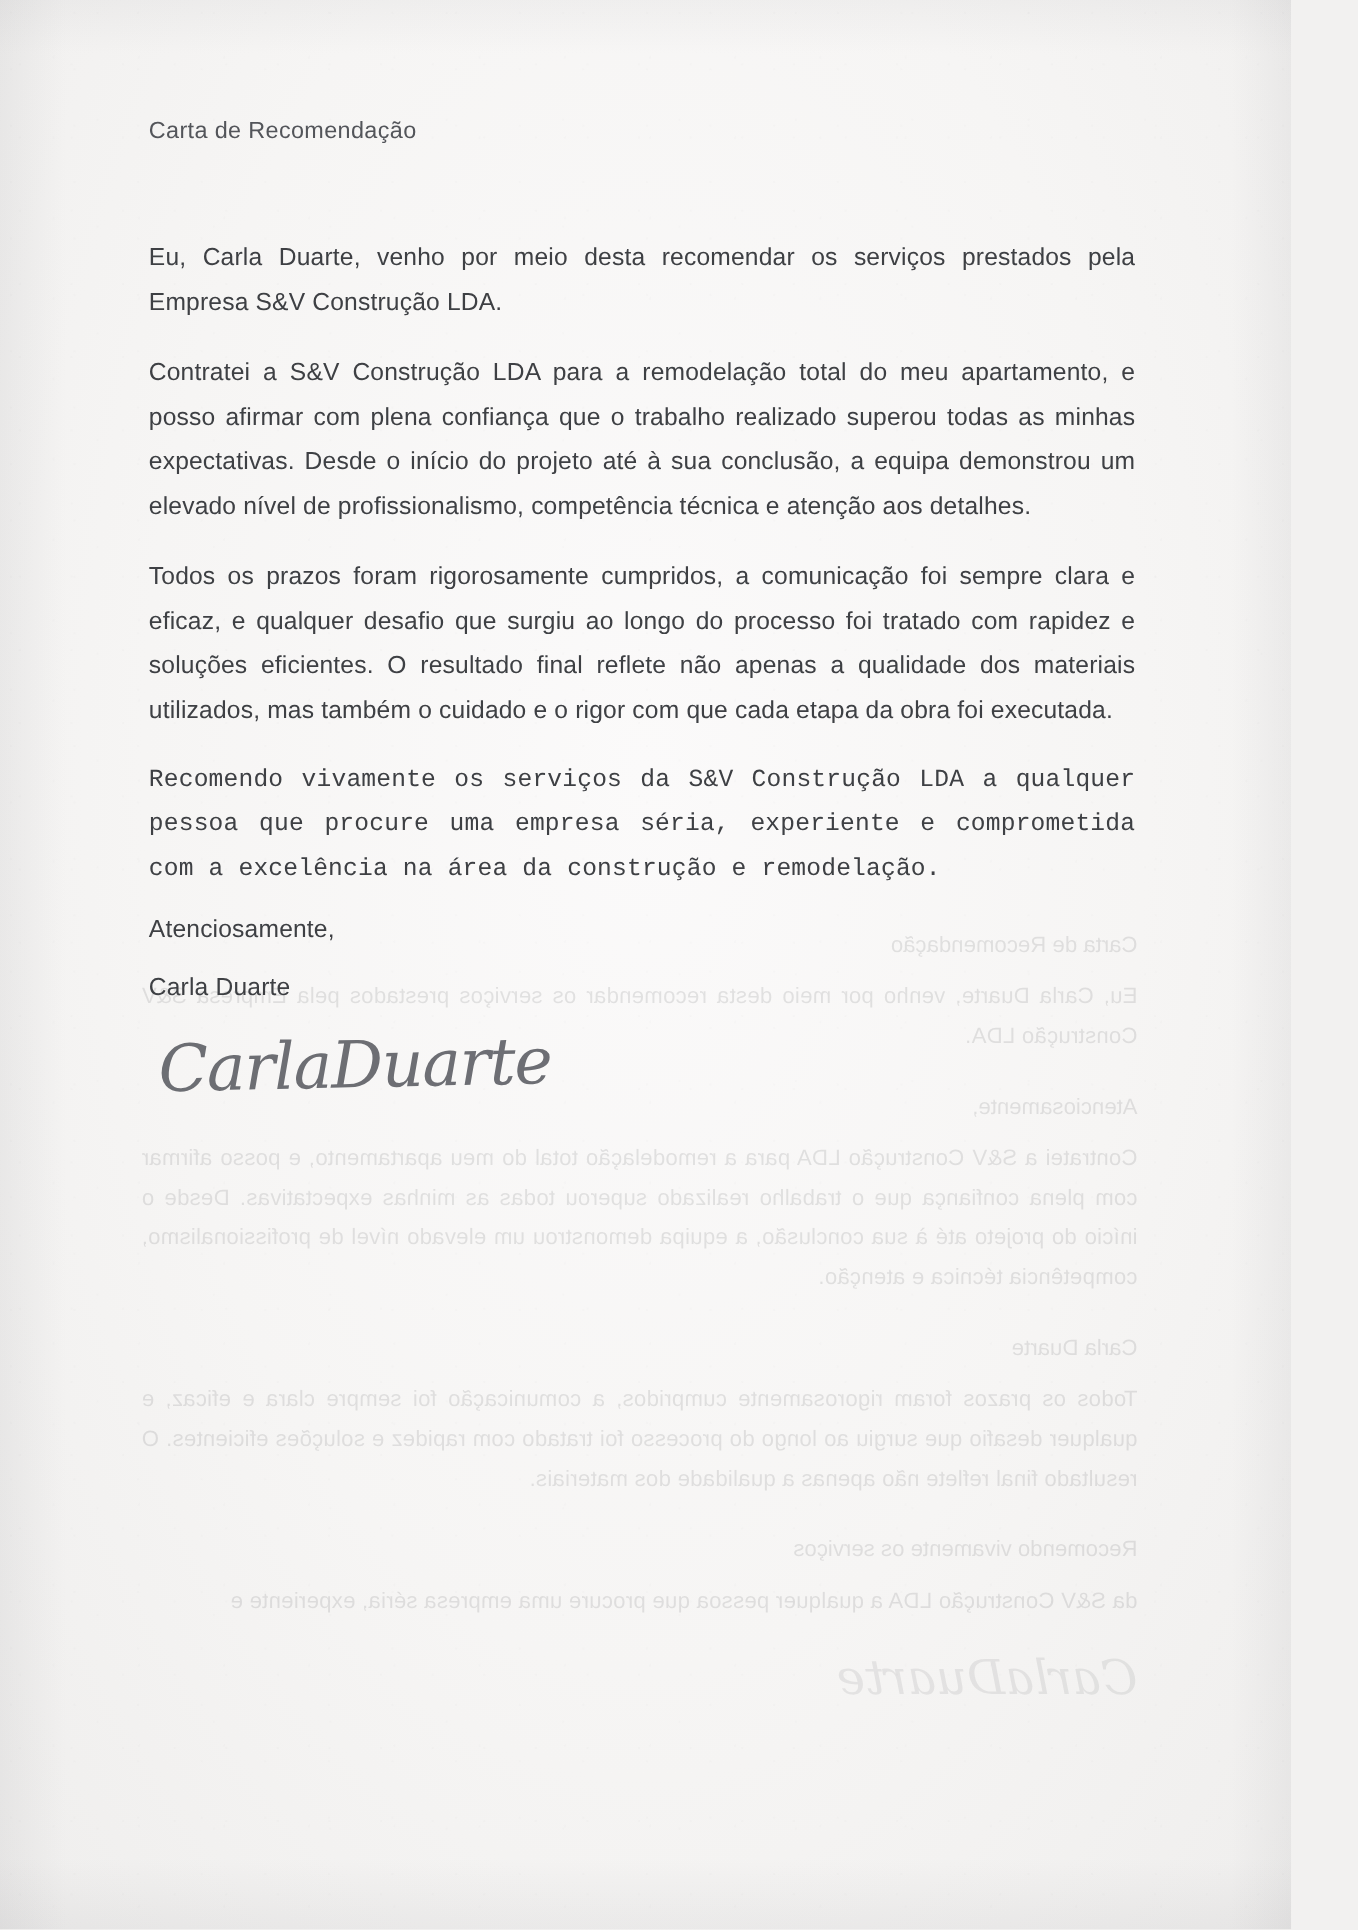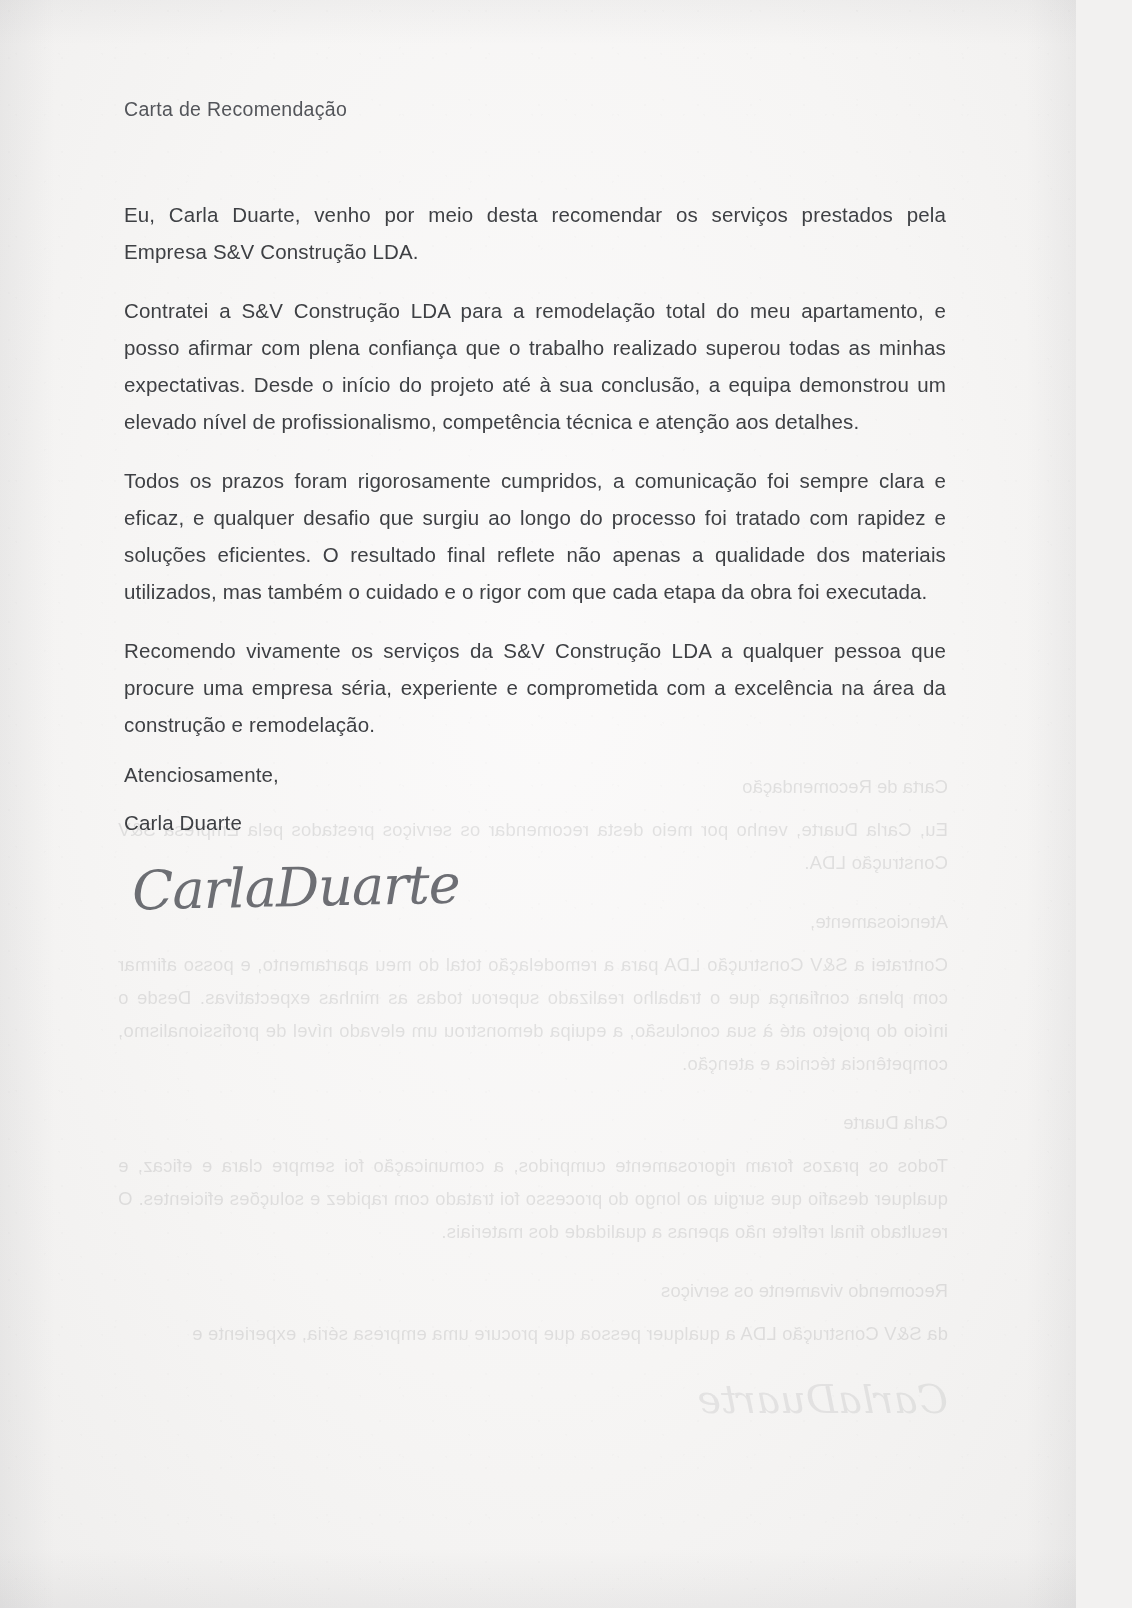--- a/index.html
+++ b/index.html
@@ -55,21 +55,21 @@
   }
 
   .para {
     font-size: 20.5px;
     line-height: 37px;
     color: #3e4044;
     text-align: justify;
     margin: 0 0 22px 0;
     letter-spacing: 0.15px;
   }
-  .para:last-child { margin-bottom: 12px; }
+  .para:last-child { margin-bottom: 12px; font-family: Liberation Mono, monospace; }
 
   .closing {
     position: absolute;
     left: 124px;
     top: 758px;
     width: 600px;
   }
   .closing .line {
     font-size: 20.5px;
     line-height: 34px;

